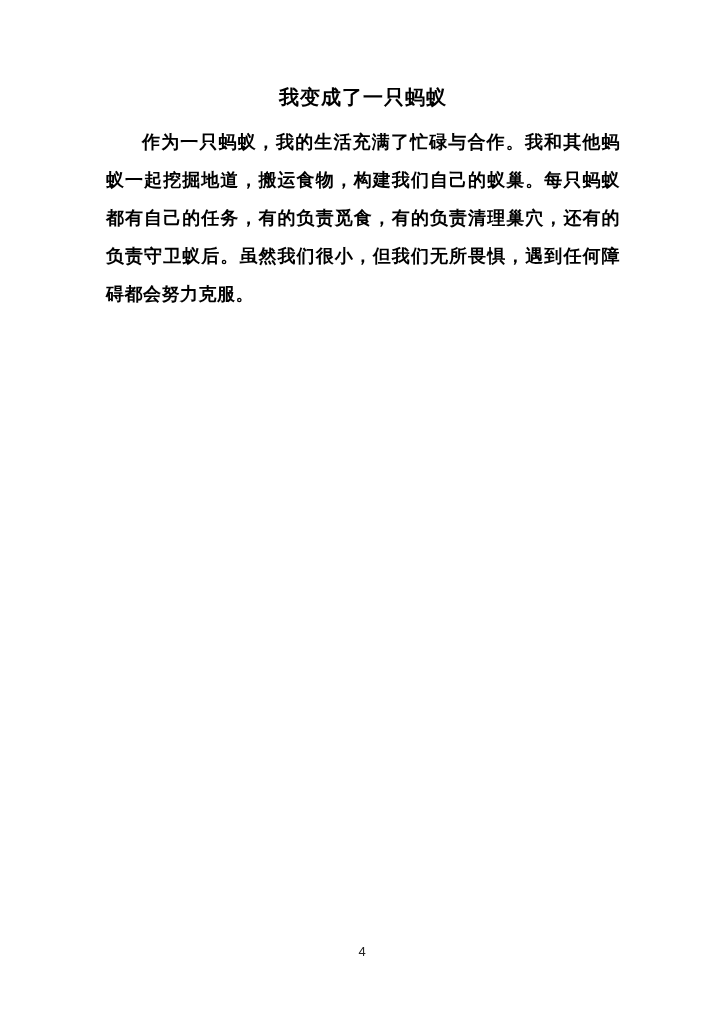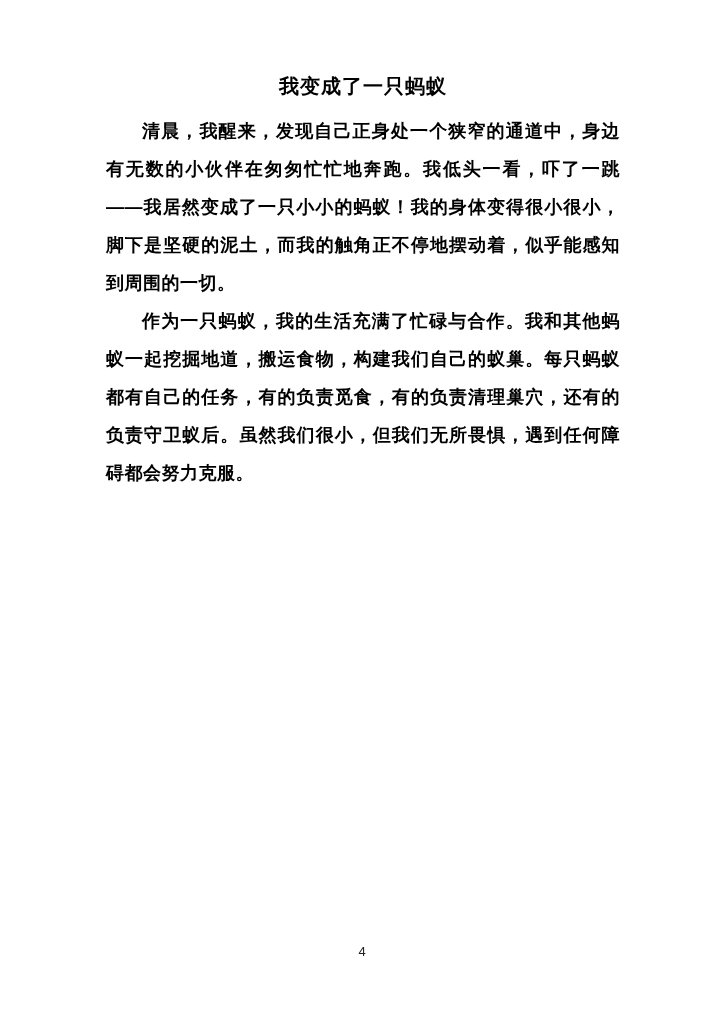--- a/index.html
+++ b/index.html
@@ -12,21 +12,21 @@
     width: 724px;
     height: 1024px;
     background: #ffffff;
     font-family: "Liberation Sans", "DejaVu Sans", sans-serif;
     color: #000000;
     overflow: hidden;
     box-sizing: border-box;
   }
   .content {
     position: absolute;
-    top: 73px;
+    top: 84px;
     left: 106px;
     width: 514px;
   }
   .essay-title {
     margin: 0 0 13px 0;
     font-size: 20px;
     font-weight: bold;
     line-height: 26px;
     text-align: center;
     letter-spacing: 1px;
@@ -52,17 +52,16 @@
     font-weight: normal;
     color: #222222;
   }
 </style>
 </head>
 <body>
 
 <div class="page">
   <div class="content">
     <h1 class="essay-title">我变成了一只蚂蚁</h1>
-    <p class="essay-paragraph">清晨，我醒来，发现自己正身处一个狭窄的通道中，身边有无数的小伙伴在匆匆忙忙地奔跑。我低头一看，吓了一跳——我居然变成了一只小小的蚂蚁！我的身体变得很小很小，脚下是坚硬的泥土，而我的触角正不停地摆动着，似乎能感知到周围的一切。</p>
     <p class="essay-paragraph">作为一只蚂蚁，我的生活充满了忙碌与合作。我和其他蚂蚁一起挖掘地道，搬运食物，构建我们自己的蚁巢。每只蚂蚁都有自己的任务，有的负责觅食，有的负责清理巢穴，还有的负责守卫蚁后。虽然我们很小，但我们无所畏惧，遇到任何障碍都会努力克服。</p>
   </div>
   <div class="page-number">4</div>
 </div>
 
 </body></html>

